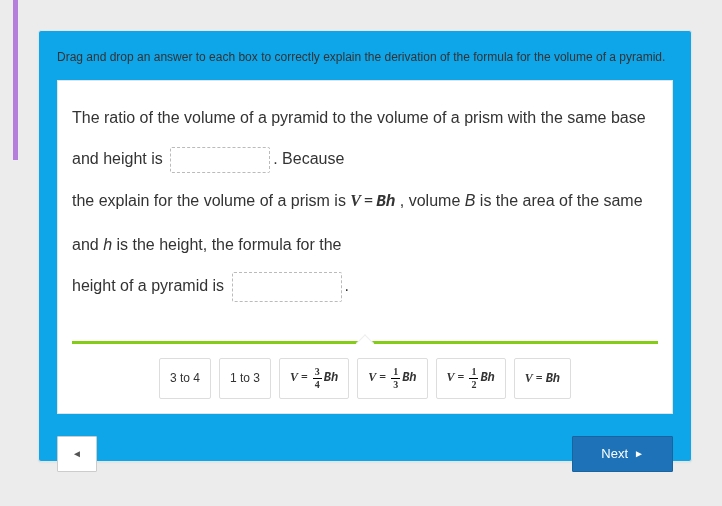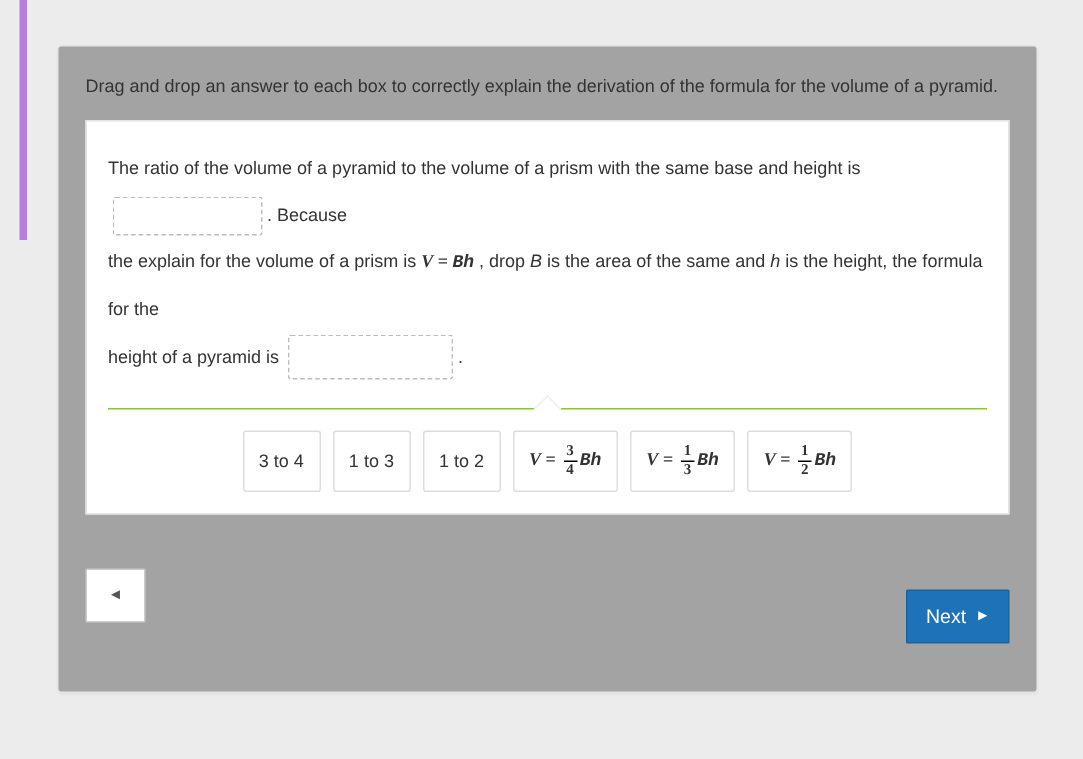--- a/index.html
+++ b/index.html
@@ -20,40 +20,40 @@
     width: 5px;
     height: 160px;
     background: #b57edc;
   }
   .card {
     position: absolute;
     left: 38px;
     top: 30px;
     width: 654px;
     height: 432px;
-    background: #a3a3a3;
+    background: #0ea5e9;
     border: 1px solid #e5e5e5;
     border-radius: 3px;
     box-shadow: 0 1px 2px rgba(0,0,0,0.04);
     padding: 18px 18px 18px 18px;
   }
   .prompt {
     font-size: 12px;
     color: #333;
     margin-bottom: 14px;
     line-height: 1.4;
   }
   .passage-box {
     border: 1px solid #e3e3e3;
     background: #fff;
     padding: 16px 14px 14px 14px;
   }
   .passage {
     line-height: 2.6;
-    font-size: 12px;
+    font-size: 16px;
     color: #333;
   }
   .drop-zone {
     display: inline-block;
     vertical-align: middle;
     border: 1px dashed #bbb;
     border-radius: 2px;
     background: #fff;
     margin: 0 3px;
   }
@@ -72,22 +72,22 @@
     text-align: center;
     font-weight: bold;
     font-size: 10px;
     line-height: 1;
     margin: 0 2px;
   }
   .frac .num { display: block; border-bottom: 1px solid #000; padding: 0 2px 1px 2px; }
   .frac .den { display: block; padding: 1px 2px 0 2px; }
   .italic-var { font-style: italic; }
   .tiles-wrap {
-    margin-top: 18px;
-    border-top: 1px solid #84cc16;
+    margin-top: 34px;
+    border-top: 3px solid #84cc16;
     padding-top: 14px;
     position: relative;
   }
   .tiles-wrap::before {
     content: "";
     position: absolute;
     top: -7px;
     left: 50%;
     width: 12px;
     height: 12px;
@@ -132,70 +132,73 @@
     border-radius: 1px;
   }
   .btn-prev {
     width: 40px;
     color: #555;
   }
   .btn-next {
     background: #1e73b8;
     border-color: #1a639e;
     color: #fff;
-    padding: 0 12px;
-    margin-top: 28px;
+    padding: 0 28px;
   }
   .btn-next .arrow { margin-left: 6px; font-size: 10px; }
   .btn-prev .arrow { font-size: 10px; }
 </style>
 </head>
 <body>
 
 <div class="accent-bar"></div>
 
 <div class="card">
 
   <div class="prompt">Drag and drop an answer to each box to correctly explain the derivation of the formula for the volume of a pyramid.</div>
 
   <div class="passage-box">
     <div class="passage">
       <span>The ratio of the volume of a pyramid to the volume of a prism with the same base and height is</span>
       <span class="drop-zone dz1"></span><span>. Because</span>
       <br>
-      <span>the explain for the volume of a prism is </span><span class="formula"><span class="V">V</span><span class="eq">=</span><span class="Bh">Bh</span></span><span> , drop </span><span class="italic-var">B</span><span> is the area of the same and </span><span class="italic-var">h</span><span> is the height, the formula for the</span>
+      <span>the explain for the volume of a prism is </span><span class="formula"><span class="V">V</span><span class="eq">=</span><span class="Bh">Bh</span></span><span> , volume </span><span class="italic-var">B</span><span> is the area of the same and </span><span class="italic-var">h</span><span> is the height, the formula for the</span>
       <br>
       <span>height of a pyramid is</span>
       <span class="drop-zone dz2"></span><span>.</span>
     </div>
 
     <div class="tiles-wrap">
       <div class="tiles">
         <div class="tile">3 to 4</div>
         <div class="tile">1 to 3</div>
-        <div class="tile">1 to 2</div>
 
         <div class="tile">
           <span class="formula">
             <span class="V">V</span><span class="eq">=</span><span class="frac"><span class="num">3</span><span class="den">4</span></span><span class="Bh">Bh</span>
           </span>
         </div>
 
         <div class="tile">
           <span class="formula">
             <span class="V">V</span><span class="eq">=</span><span class="frac"><span class="num">1</span><span class="den">3</span></span><span class="Bh">Bh</span>
           </span>
         </div>
 
         <div class="tile">
           <span class="formula">
             <span class="V">V</span><span class="eq">=</span><span class="frac"><span class="num">1</span><span class="den">2</span></span><span class="Bh">Bh</span>
           </span>
         </div>
 
+        <div class="tile">
+          <span class="formula">
+            <span class="V">V</span><span class="eq">=</span><span class="Bh">Bh</span>
+          </span>
+        </div>
       </div>
     </div>
   </div>
 
   <div class="nav-row">
     <button class="btn btn-prev">
       <span class="arrow">◄</span>
     </button>
     <button class="btn btn-next">
       <span>Next</span>

